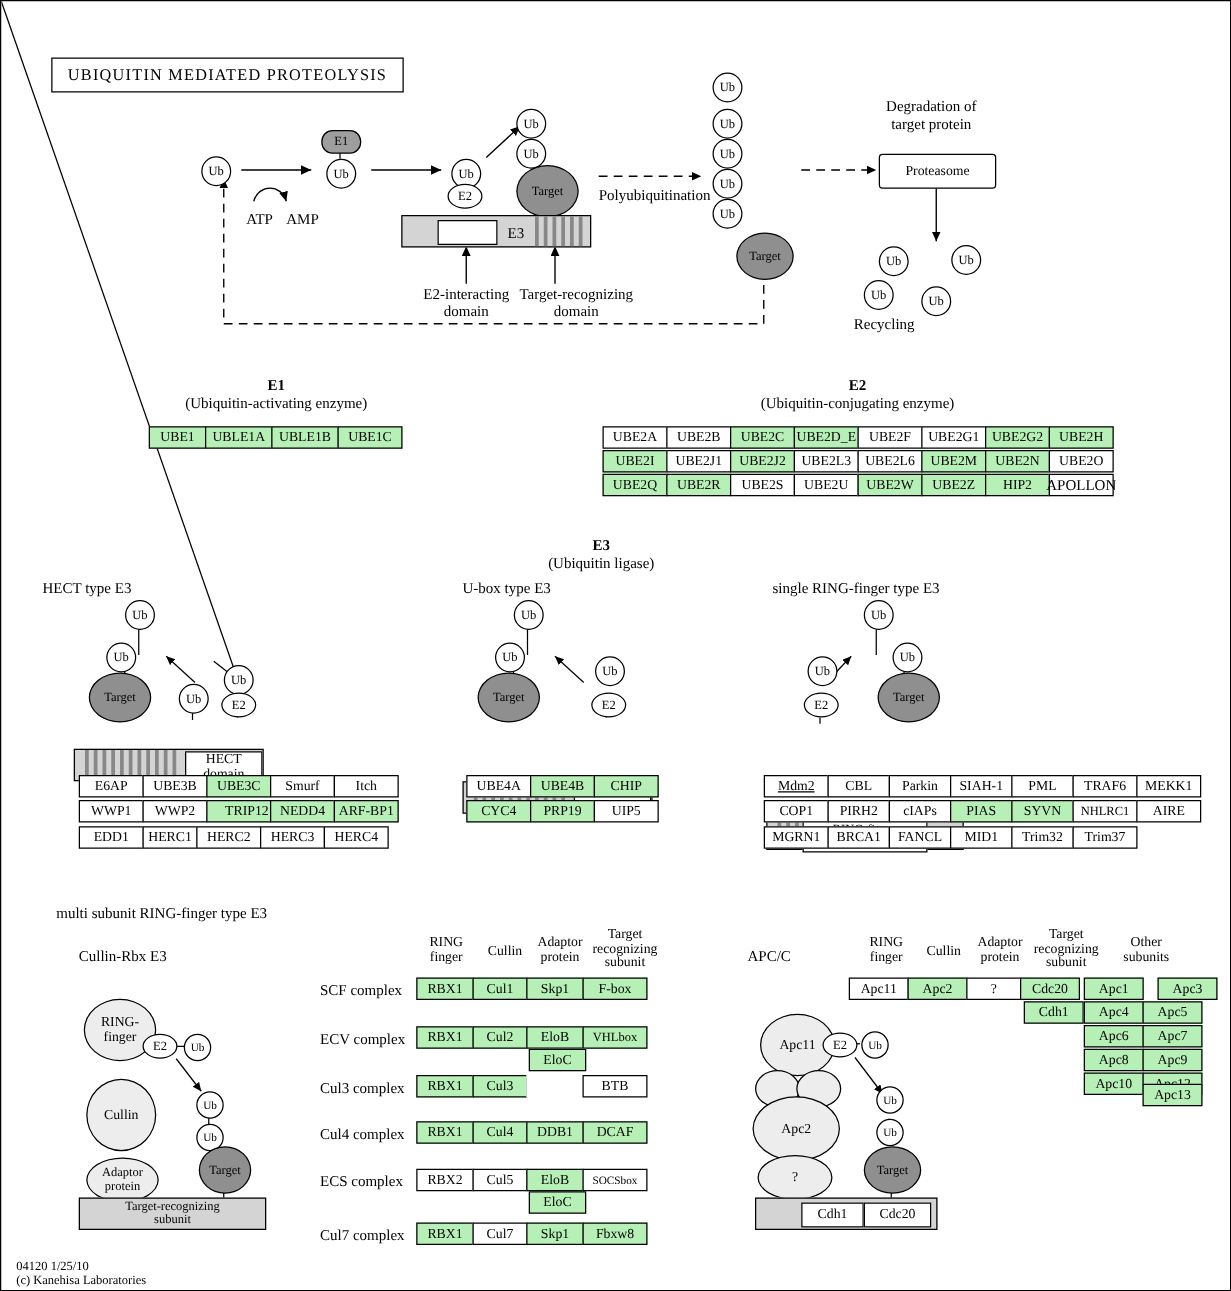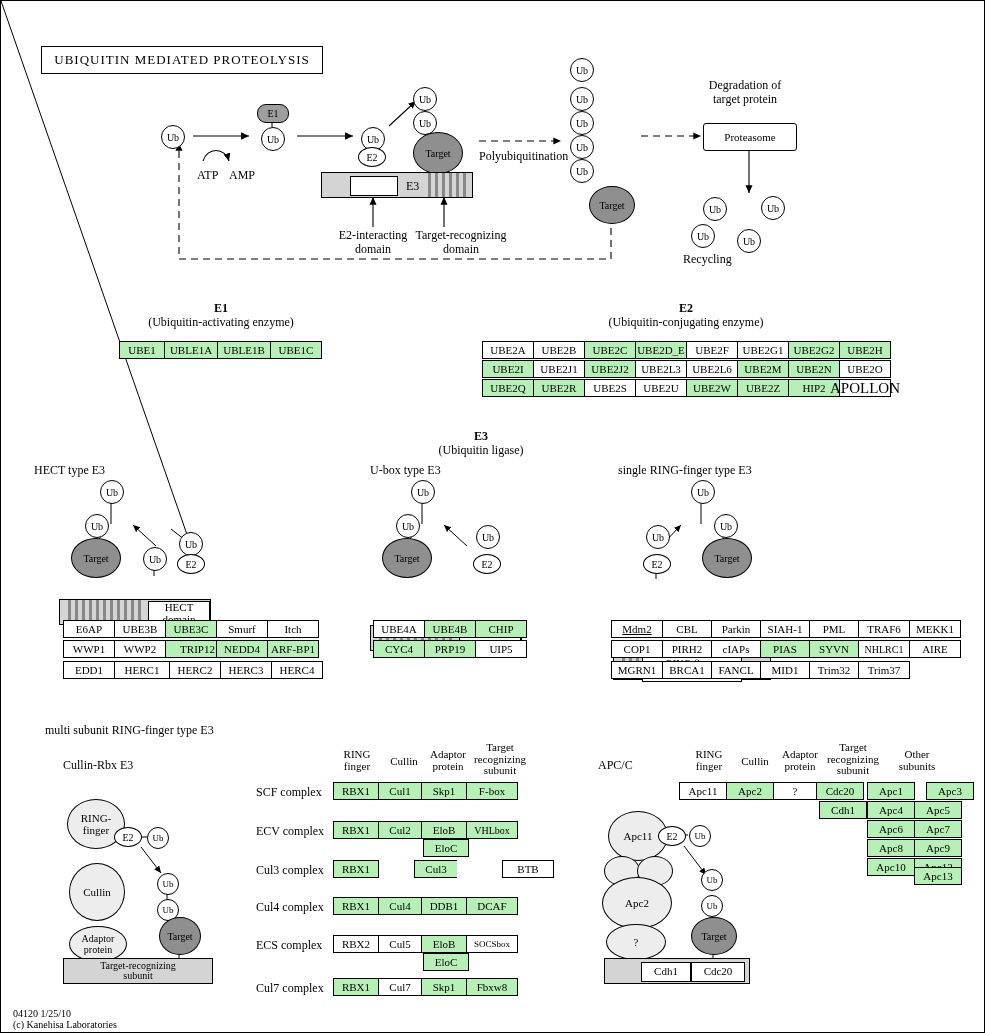--- a/index.html
+++ b/index.html
@@ -190,21 +190,21 @@
     <div class="gb" style="width:52px;">UBE2O</div>
   </div>
   <div class="abs row" style="left:481px;top:378px;">
     <div class="gb green" style="width:52px;">UBE2Q</div>
     <div class="gb green" style="width:52px;">UBE2R</div>
     <div class="gb" style="width:52px;">UBE2S</div>
     <div class="gb" style="width:52px;">UBE2U</div>
     <div class="gb green" style="width:52px;">UBE2W</div>
     <div class="gb green" style="width:52px;">UBE2Z</div>
     <div class="gb green" style="width:52px;">HIP2</div>
-    <div class="gb" style="width:52px;font-size:15px;">APOLLON</div>
+    <div class="gb" style="width:52px;font-size:12px;">APOLLON</div>
   </div>
 
   <div class="abs lbl-c bold" style="left:410px;top:428px;width:140px;">E3</div>
   <div class="abs lbl-c" style="left:410px;top:442px;width:140px;">(Ubiquitin ligase)</div>
 
   <div class="abs lbl" style="left:33px;top:462px;">HECT type E3</div>
   <div class="abs ub" style="left:99px;top:479px;">Ub</div>
   <div class="abs ub" style="left:84px;top:513px;">Ub</div>
   <div class="abs ub" style="left:142px;top:546px;">Ub</div>
   <div class="abs ub" style="left:178px;top:531px;">Ub</div>
@@ -234,21 +234,21 @@
   </div>
   <div class="abs row" style="left:62px;top:639px;">
     <div class="gb" style="width:52px;">WWP1</div>
     <div class="gb" style="width:52px;">WWP2</div>
     <div class="gb green" style="width:52px;padding-left:13px;">TRIP12</div>
     <div class="gb green" style="width:52px;">NEDD4</div>
     <div class="gb green" style="width:52px;">ARF-BP1</div>
   </div>
   <div class="abs row" style="left:62px;top:660px;">
     <div class="gb" style="width:52px;">EDD1</div>
-    <div class="gb" style="width:56px;">HERC1</div>
+    <div class="gb" style="width:44px;">HERC1</div>
     <div class="gb" style="width:52px;">HERC2</div>
     <div class="gb" style="width:52px;text-align:right;">HERC3</div>
     <div class="gb" style="width:52px;">HERC4</div>
   </div>
 
   <div class="abs lbl" style="left:369px;top:462px;">U-box type E3</div>
   <div class="abs ub" style="left:410px;top:479px;">Ub</div>
   <div class="abs ub" style="left:395px;top:513px;">Ub</div>
   <div class="abs ub" style="left:475px;top:524px;">Ub</div>
   <div class="abs enz2" style="left:472px;top:553px;">E2</div>
@@ -367,21 +367,21 @@
     <div class="gb green" style="width:46px;">RBX1</div>
     <div class="gb green" style="width:44px;">Cul2</div>
     <div class="gb green" style="width:46px;">EloB</div>
     <div class="gb green" style="width:52px;font-size:10px;">VHLbox</div>
   </div>
   <div class="abs gb green" style="left:422px;top:838px;width:46px;">EloC</div>
 
   <div class="abs lbl" style="left:255px;top:862px;">Cul3 complex</div>
   <div class="abs row" style="left:332px;top:859px;">
     <div class="gb green" style="width:46px;">RBX1</div>
-    <div class="gb green" style="width:44px;margin-left:36px;">Cul3</div>
+    <div class="gb green" style="width:44px;">Cul3</div>
     <div class="gb" style="width:46px;border:none;"></div>
     <div class="gb" style="width:52px;">BTB</div>
   </div>
 
   <div class="abs lbl" style="left:255px;top:899px;">Cul4 complex</div>
   <div class="abs row" style="left:332px;top:896px;">
     <div class="gb green" style="width:46px;">RBX1</div>
     <div class="gb green" style="width:44px;">Cul4</div>
     <div class="gb green" style="width:46px;">DDB1</div>
     <div class="gb green" style="width:52px;">DCAF</div>

